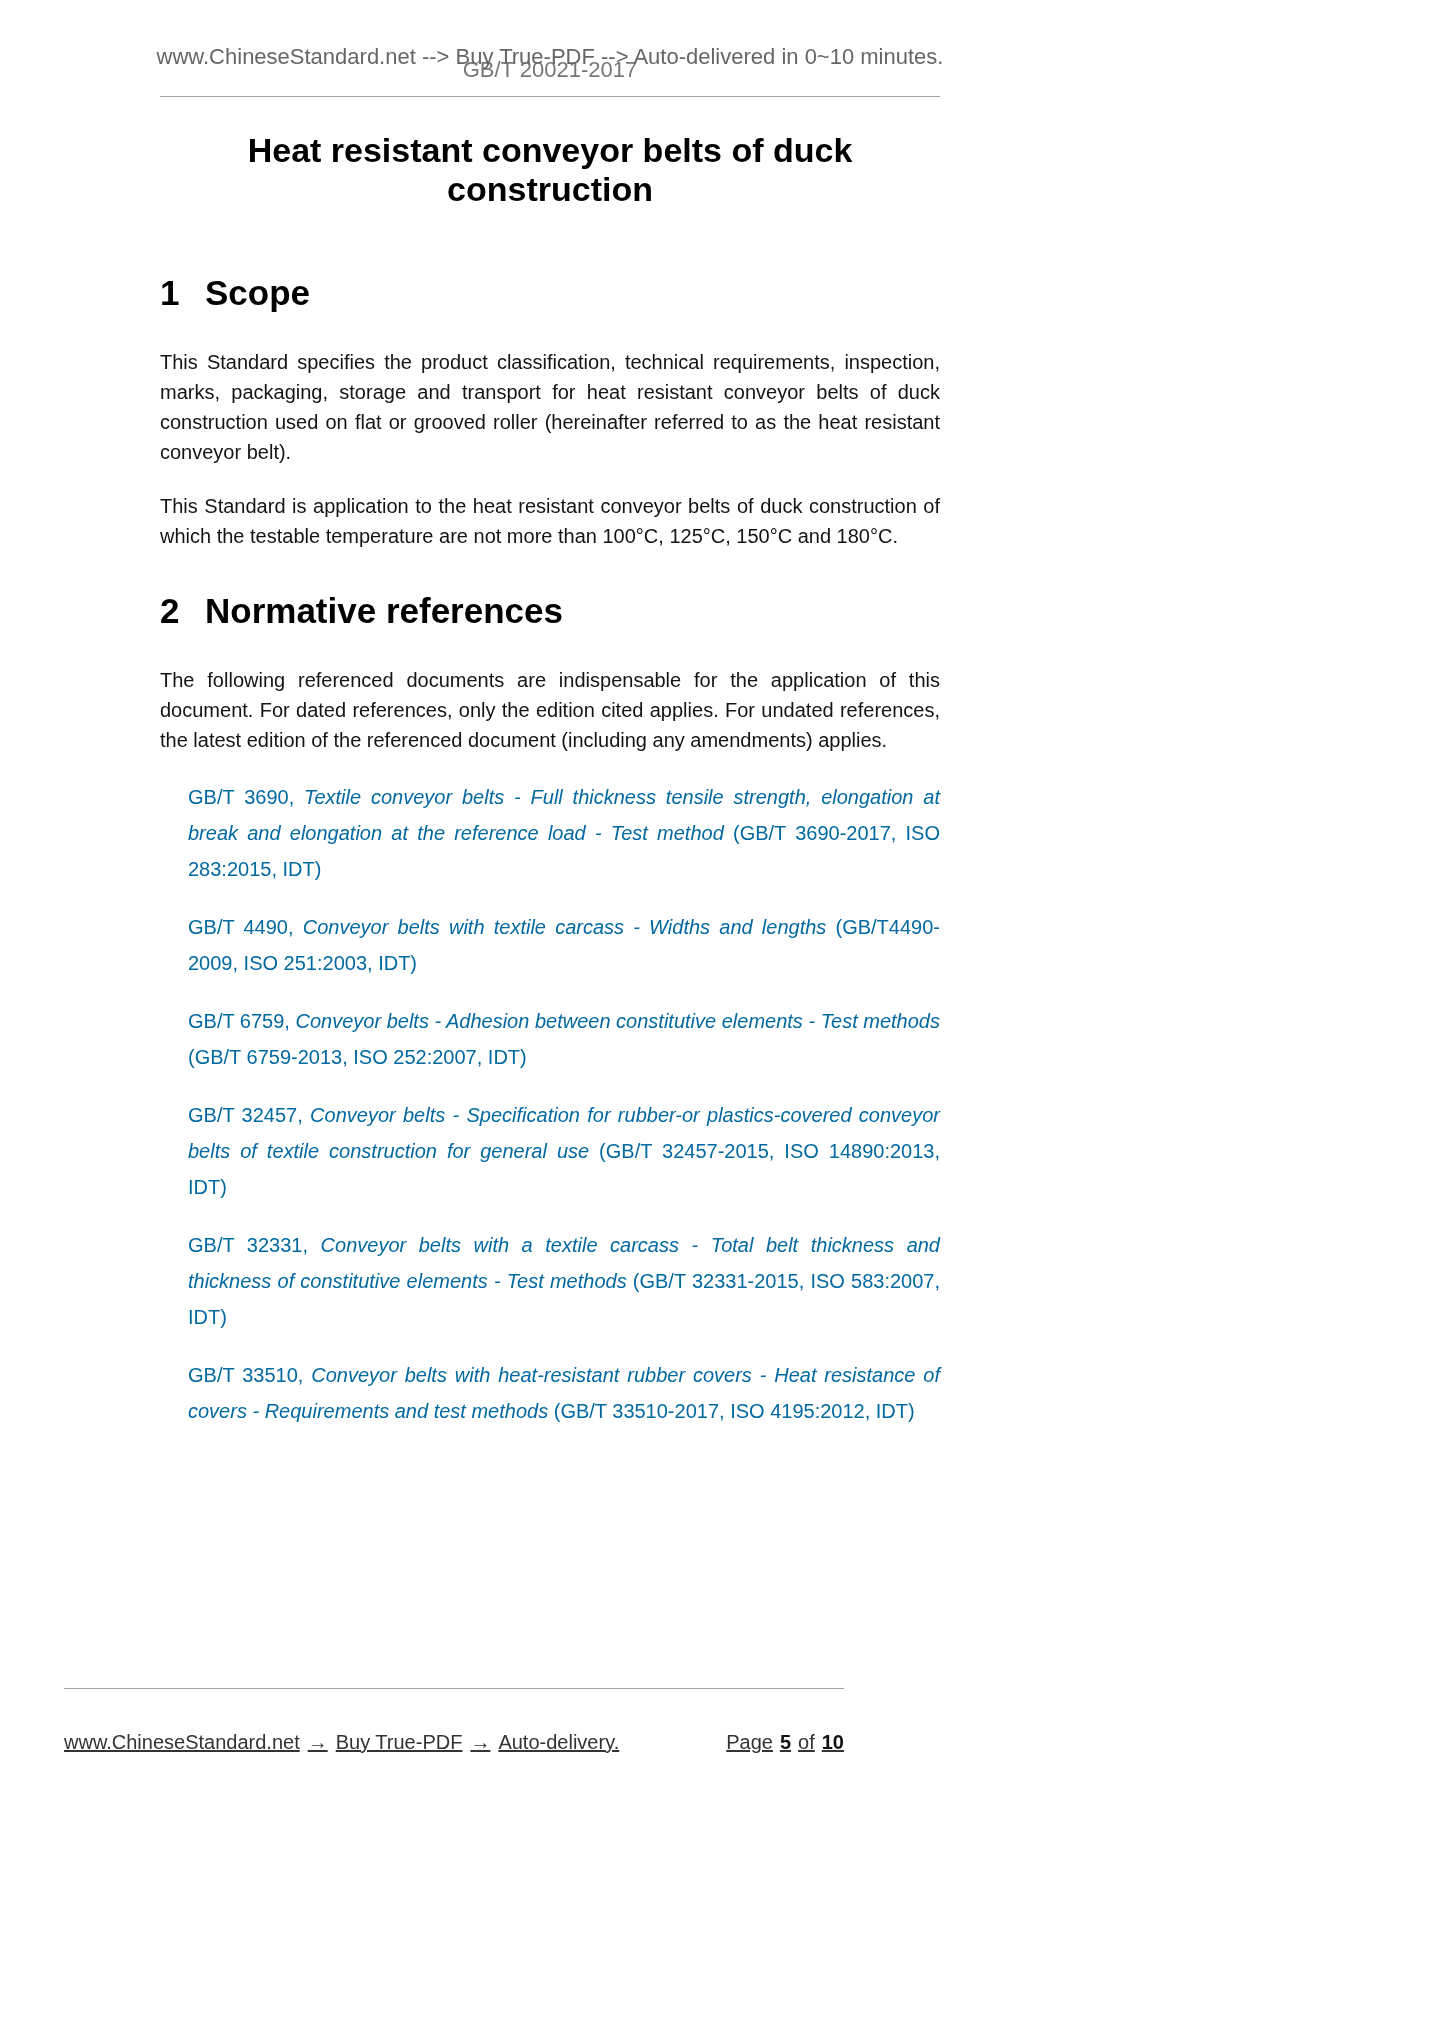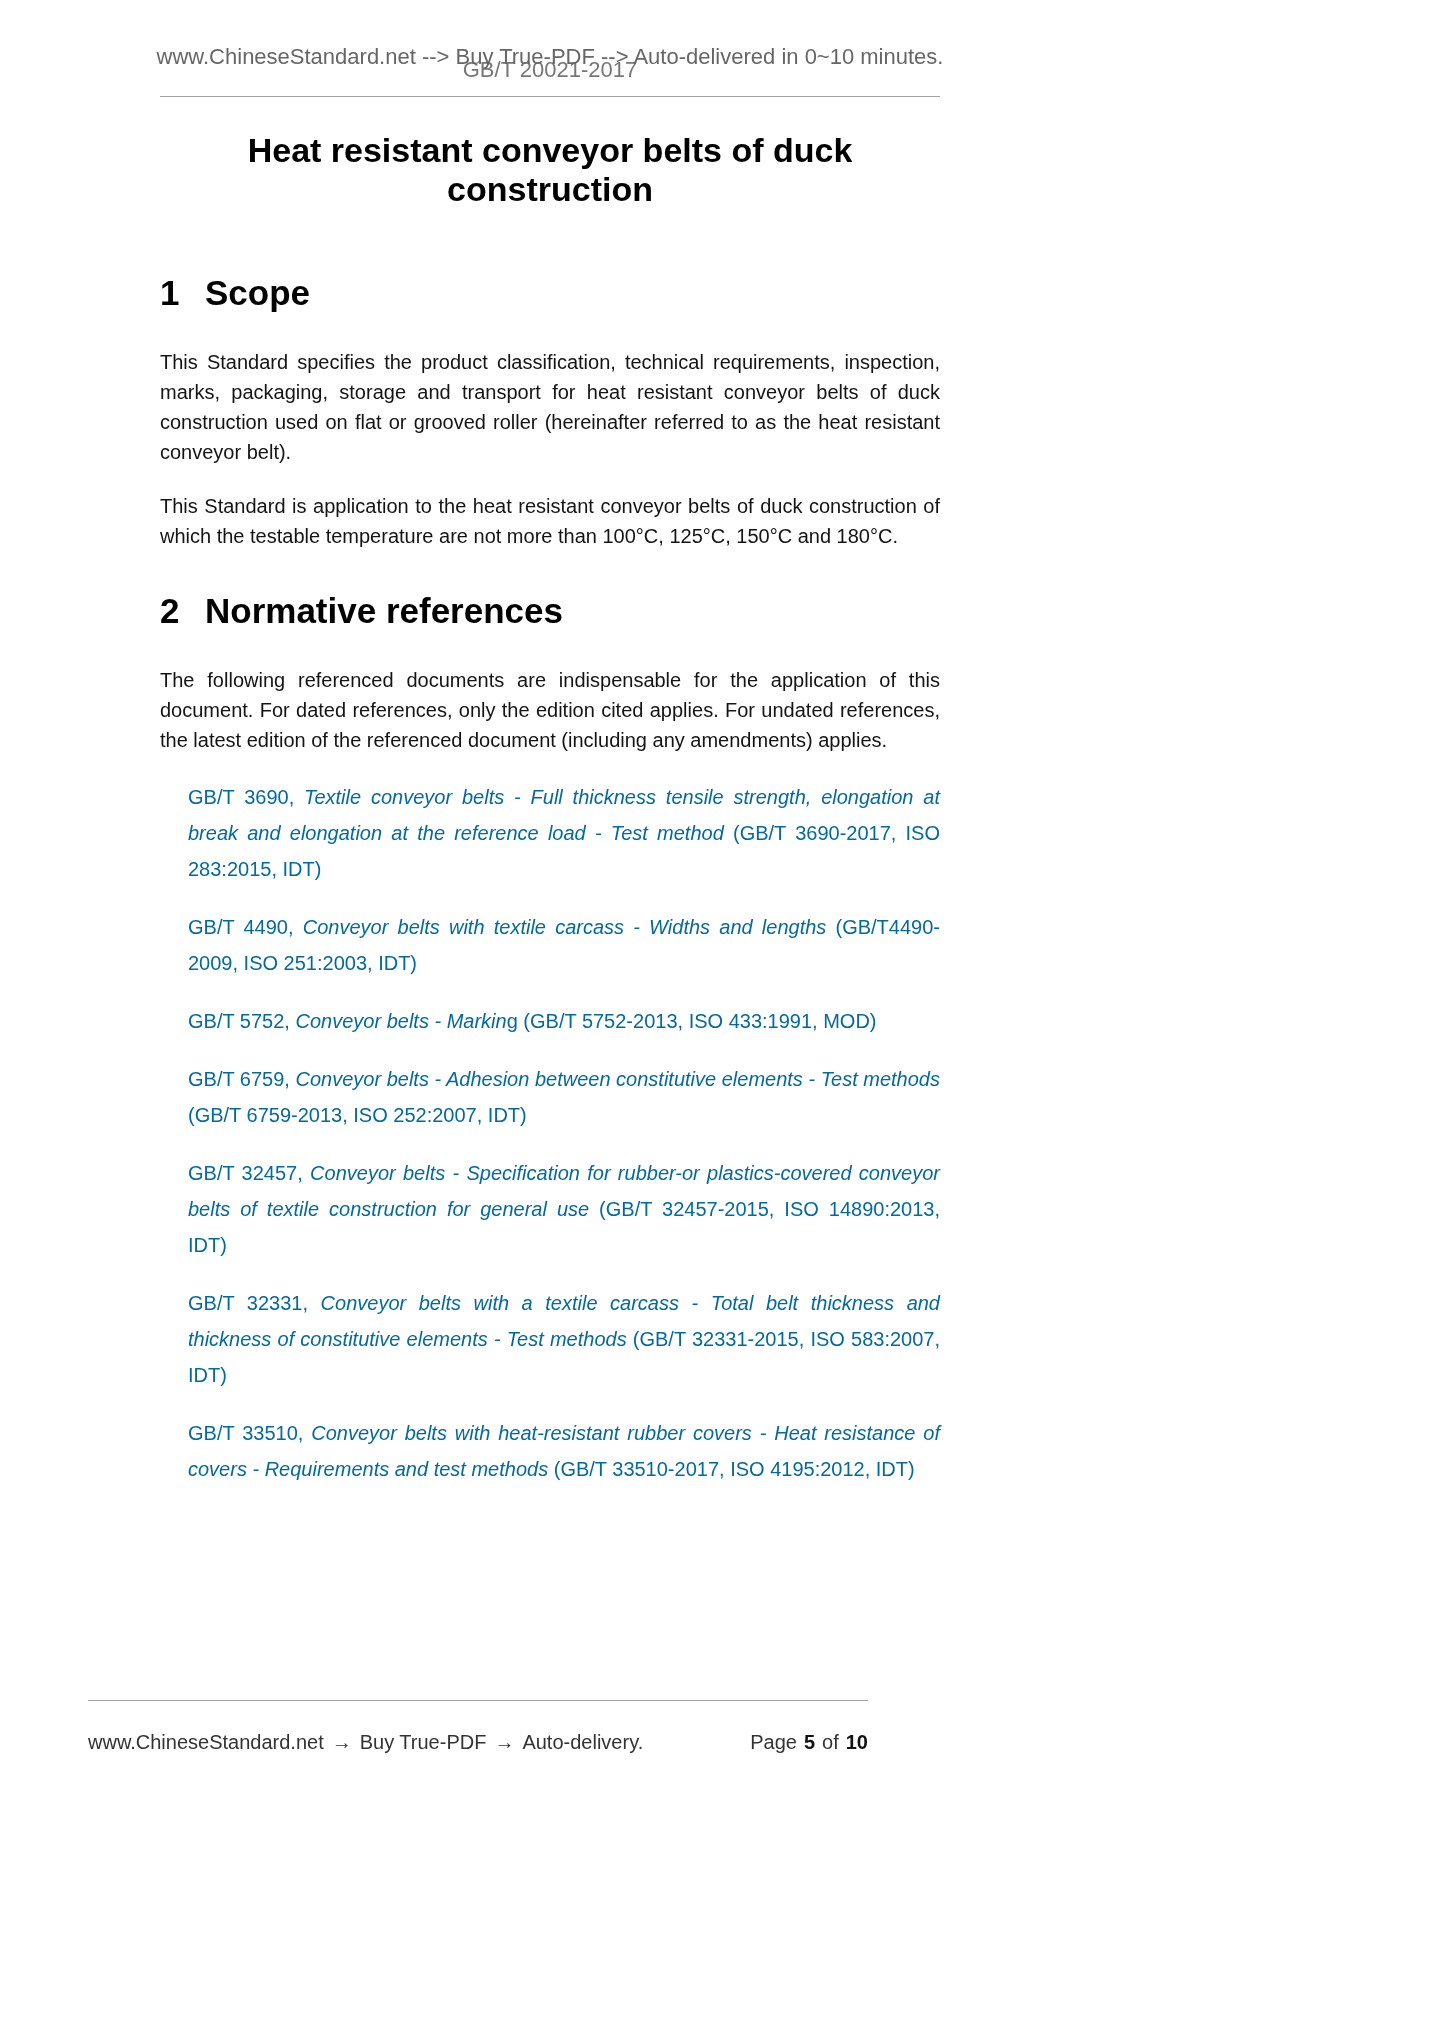--- a/index.html
+++ b/index.html
@@ -88,30 +88,31 @@
       line-height: 36px;
       text-align: justify;
       margin: 0 0 22px 28px;
       color: #0369a1;
     }
     .reference em { font-style: italic; }
 
     
     .page-footer {
       margin-top: auto;
-      margin-left: 88px;
+      margin-left: 64px;
       margin-bottom: 38px;
       width: 780px;
       border-top: 1px solid var(--rule);
-      padding-top: 30px;
+      padding-top: 42px;
       display: flex;
       justify-content: space-between;
       align-items: baseline;
       font-size: 20px;
       color: var(--footer-text);
+      text-decoration: underline;
     }
     .footer-left {
       display: flex;
       gap: 8px;
       align-items: baseline;
     }
     .footer-right {
       display: flex;
       gap: 7px;
       align-items: baseline;
@@ -142,21 +143,20 @@
     </section>
 
     <section class="section">
       <h2 class="section-heading"><span class="section-num">2</span><span>Normative references</span></h2>
       <div id="normref-paras">
           <p class="para">The following referenced documents are indispensable for the application of this document. For dated references, only the edition cited applies. For undated references, the latest edition of the referenced document (including any amendments) applies.</p>
         </div>
       <div id="references">
           <p class="reference"><span>GB/T 3690, </span><em>Textile conveyor belts - Full thickness tensile strength, elongation at break and elongation at the reference load - Test method</em><span> (GB/T 3690-2017, ISO 283:2015, IDT)</span></p>
           <p class="reference"><span>GB/T 4490, </span><em>Conveyor belts with textile carcass - Widths and lengths</em><span> (GB/T4490-2009, ISO 251:2003, IDT)</span></p>
-          <p class="reference"><span>GB/T 5752, </span><em>Conveyor belts - Markin</em><span>g (GB/T 5752-2013, ISO 433:1991, MOD)</span></p>
           <p class="reference"><span>GB/T 6759, </span><em>Conveyor belts - Adhesion between constitutive elements - Test methods</em><span> (GB/T 6759-2013, ISO 252:2007, IDT)</span></p>
           <p class="reference"><span>GB/T 32457, </span><em>Conveyor belts - Specification for rubber-or plastics-covered conveyor belts of textile construction for general use</em><span> (GB/T 32457-2015, ISO 14890:2013, IDT)</span></p>
           <p class="reference"><span>GB/T 32331, </span><em>Conveyor belts with a textile carcass - Total belt thickness and thickness of constitutive elements - Test methods</em><span> (GB/T 32331-2015, ISO 583:2007, IDT)</span></p>
           <p class="reference"><span>GB/T 33510, </span><em>Conveyor belts with heat-resistant rubber covers - Heat resistance of covers - Requirements and test methods</em><span> (GB/T 33510-2017, ISO 4195:2012, IDT)</span></p>
         </div>
     </section>
 
   </main>
 
   <footer class="page-footer">

